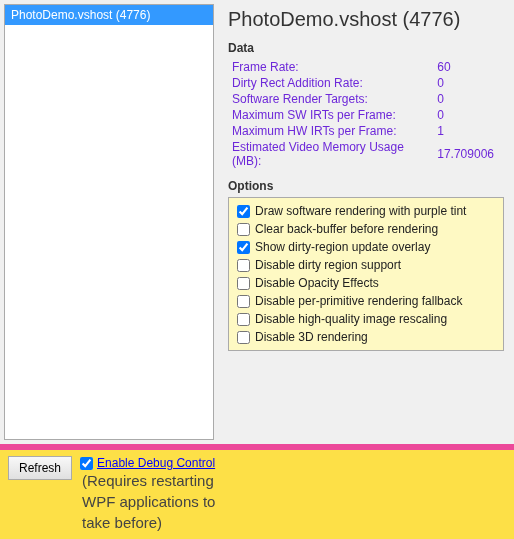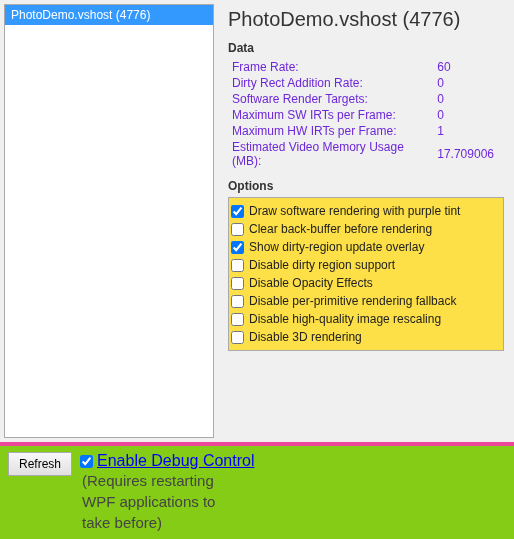--- a/index.html
+++ b/index.html
@@ -62,22 +62,22 @@
     .data-table td {
       padding: 1px 4px;
       color: #6d28d9;
     }
     .data-table td:last-child {
       text-align: left;
       padding-right: 10px;
     }
     .options-box {
       border: 1px solid #aaa;
-      background: #fde047;
-      padding: 4px 2px;
+      background: #fef9c3;
+      padding: 4px 8px;
       overflow-y: auto;
       max-height: 200px;
     }
     .option-row {
       display: flex;
       align-items: center;
       padding: 2px 0;
       gap: 5px;
     }
     .option-row input[type="checkbox"] {
@@ -86,22 +86,22 @@
       flex-shrink: 0;
     }
     .option-row label {
       color: #222;
       cursor: pointer;
     }
     .bottom-bar {
       display: flex;
       align-items: flex-start;
       padding: 6px 8px;
-      border-top: 4px solid #ec4899;
-      background: #84cc16;
+      border-top: 6px solid #ec4899;
+      background: #fde047;
       gap: 8px;
     }
     .refresh-button {
       padding: 3px 10px;
       background: linear-gradient(to bottom, #f8f8f8, #e0e0e0);
       border: 1px solid #aaa;
       cursor: pointer;
       font-size: 12px;
       min-width: 55px;
       height: 24px;
@@ -117,21 +117,21 @@
       gap: 4px;
     }
     .debug-row input[type="checkbox"] {
       width: 13px;
       height: 13px;
     }
     .debug-label {
       color: #00f;
       text-decoration: underline;
       cursor: pointer;
-      font-size: 16px;
+      font-size: 12px;
     }
     .debug-subtext {
       color: #444;
       font-size: 15px;
       margin-left: 2px;
       line-height: 1.4;
     }
   </style>
 </head>
 <body>

